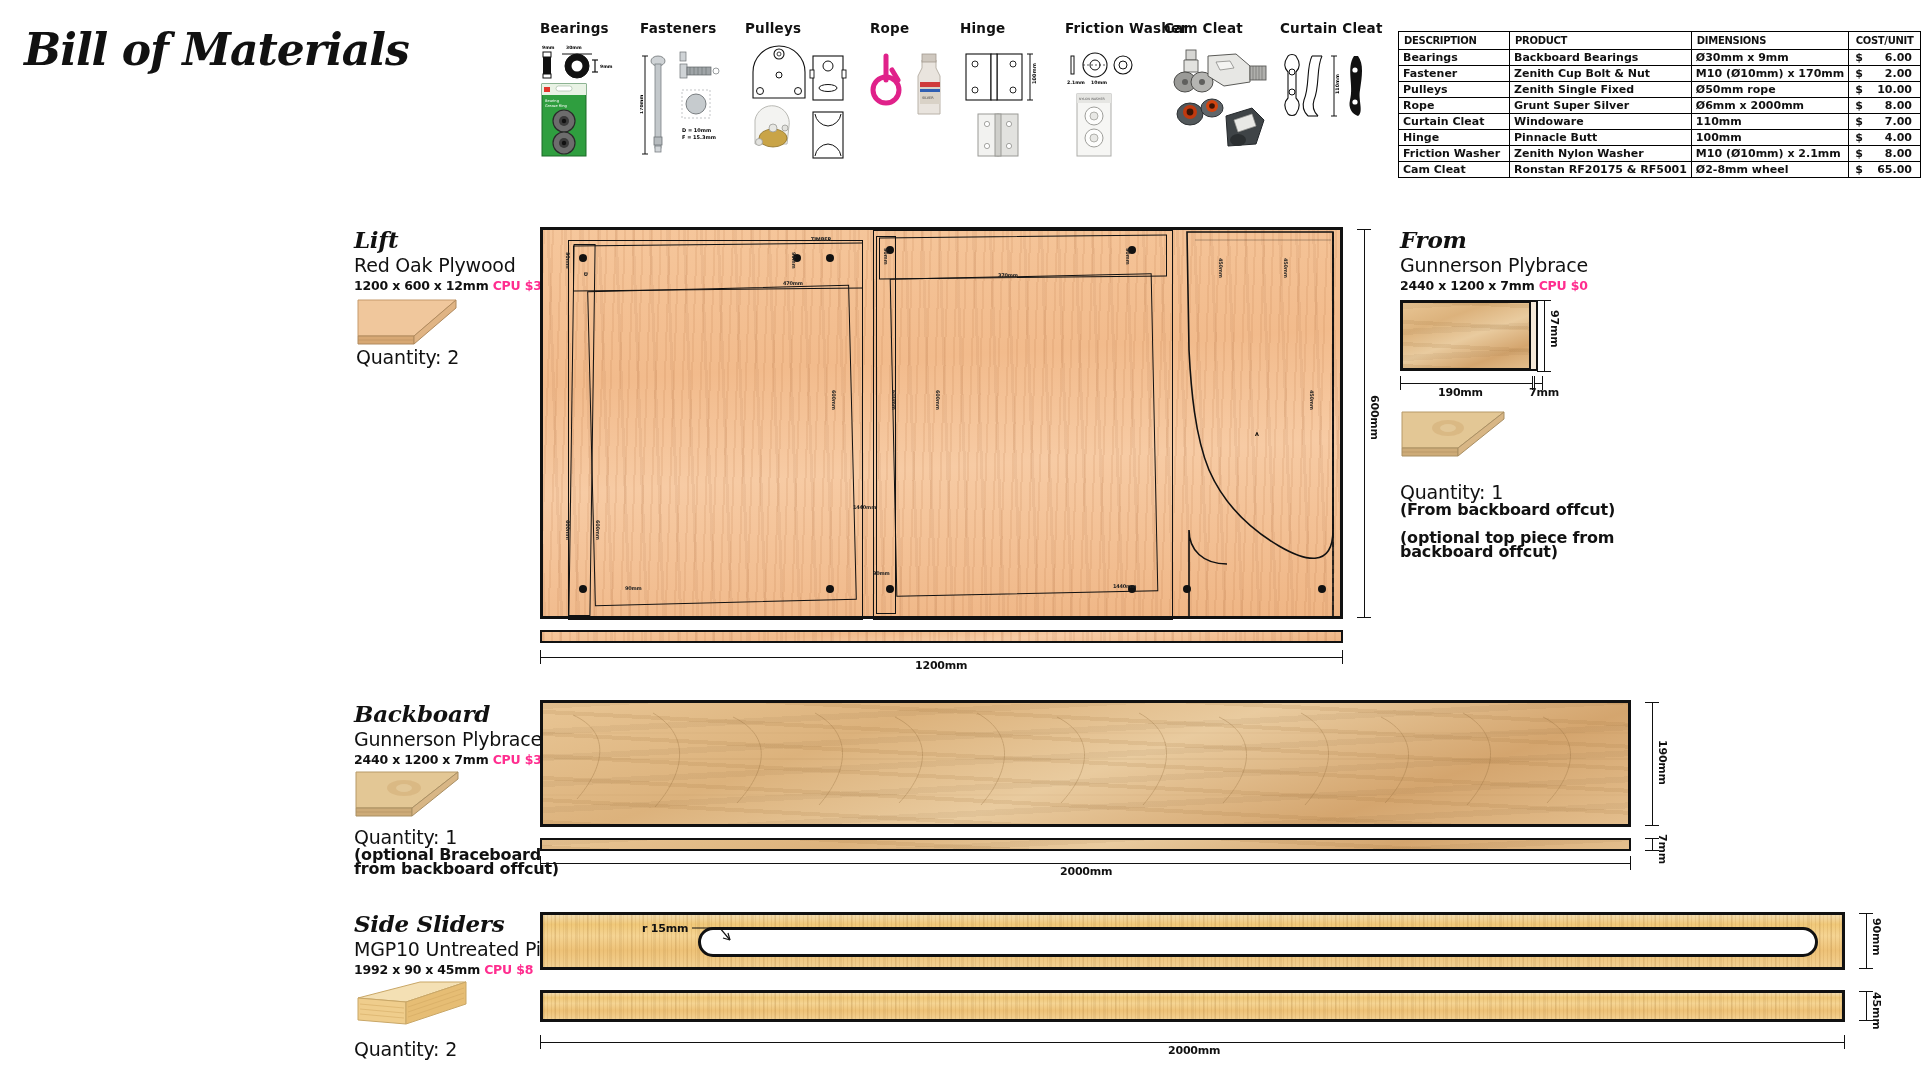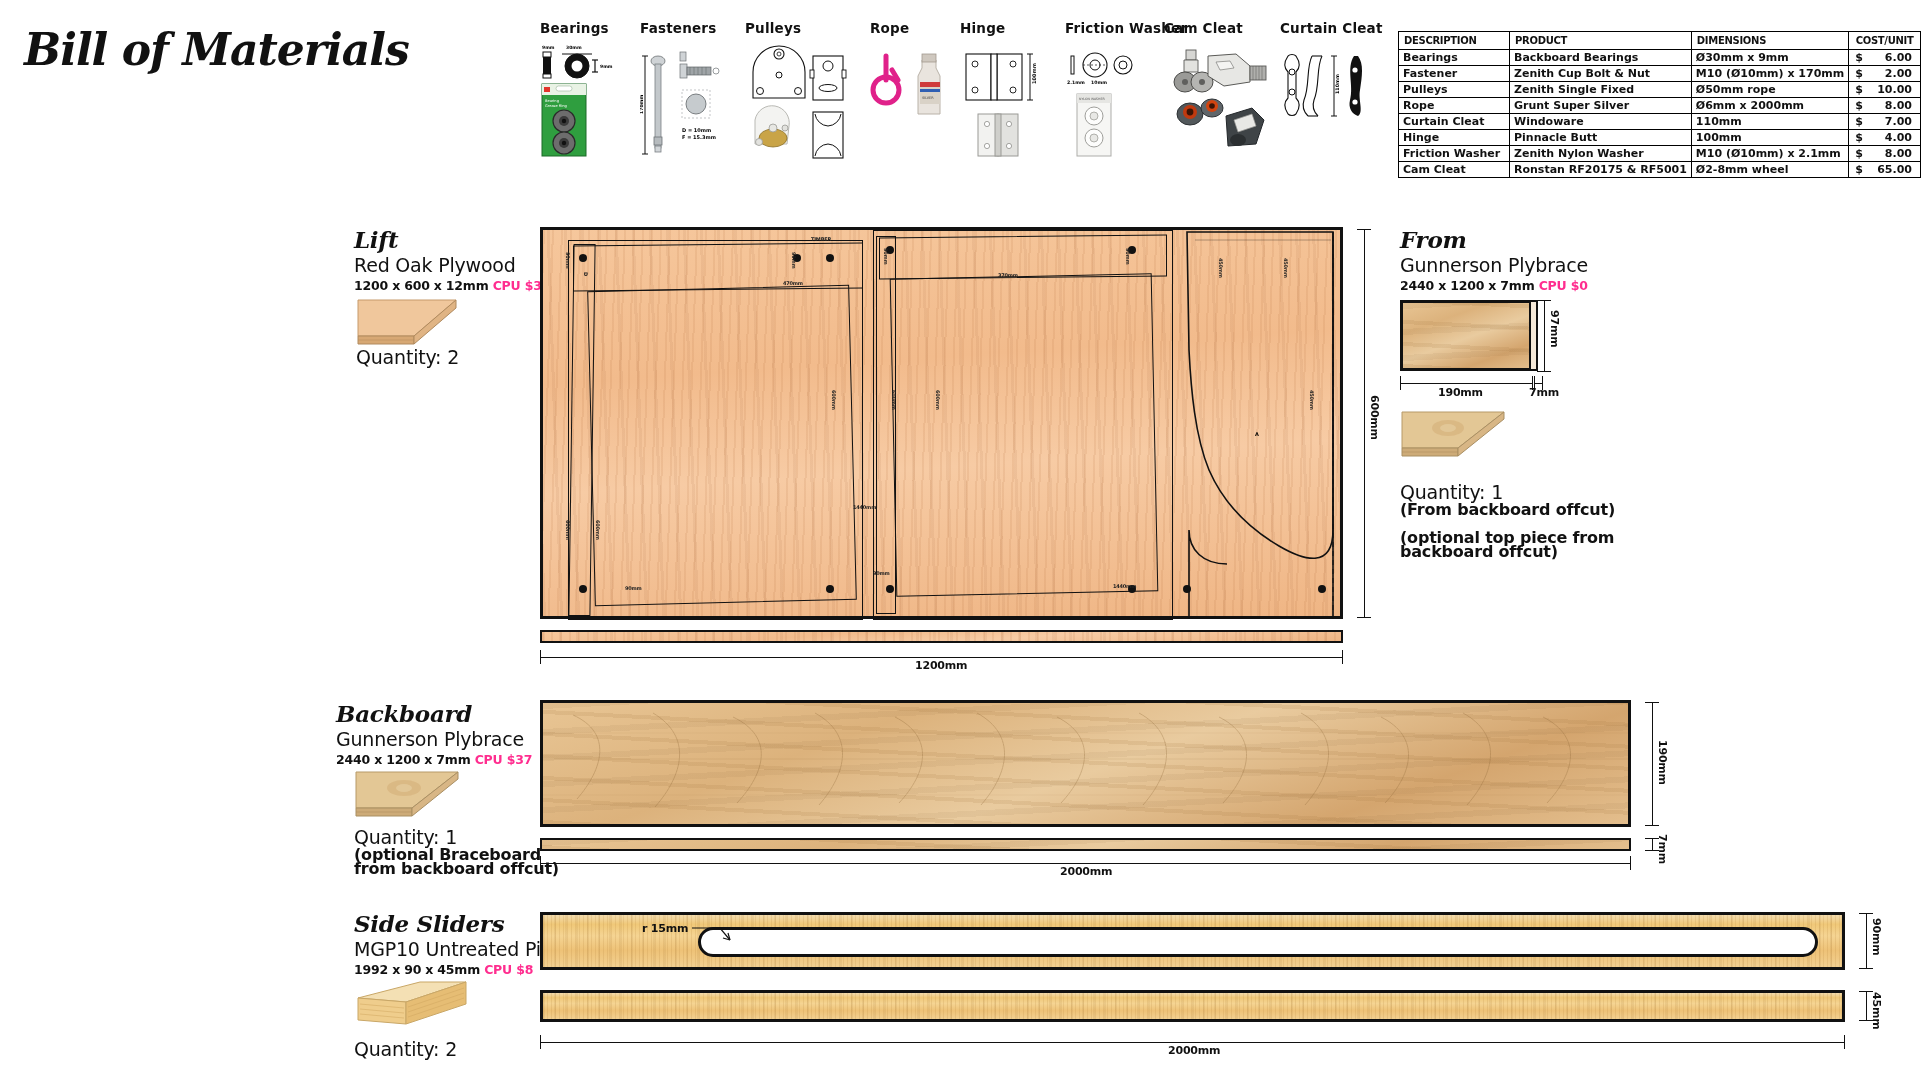--- a/index.html
+++ b/index.html
@@ -507,21 +507,21 @@
     <line x1="2" y1="46" x2="58" y2="46" stroke="#b08f60" stroke-width=".6"></line>
     <ellipse cx="48" cy="22" rx="16" ry="8" fill="#d3ad77" opacity=".55"></ellipse>
     <ellipse cx="48" cy="22" rx="8" ry="4" fill="#e6cd9f" opacity=".7"></ellipse>
   </svg>
 </div>
 <div class="abs sec-qty" style="left:1400px;top:481px;">Quantity: 1</div>
 <div class="abs sec-note" style="left:1400px;top:503px;">(From backboard offcut)</div>
 <div class="abs sec-note" style="left:1400px;top:531px;">(optional top piece from</div>
 <div class="abs sec-note" style="left:1400px;top:545px;">backboard offcut)</div>
 
-<div class="abs" style="left:336px;top:700px;width:230px;">
+<div class="abs" style="left:354px;top:700px;width:230px;">
   <div class="sec-name">Backboard</div>
   <div class="sec-material">Gunnerson Plybrace</div>
   <div class="sec-dims">
     <span>2440 x 1200 x 7mm</span>
     <span class="sec-cpu">CPU $37</span>
   </div>
 </div>
 <div class="chip" style="left:354px;top:766px;">
   <svg width="116" height="58" viewBox="0 0 116 58">
     <polygon points="2,6 104,6 58,42 2,42" fill="#e3c795" stroke="#b79a69" stroke-width="1"></polygon>

